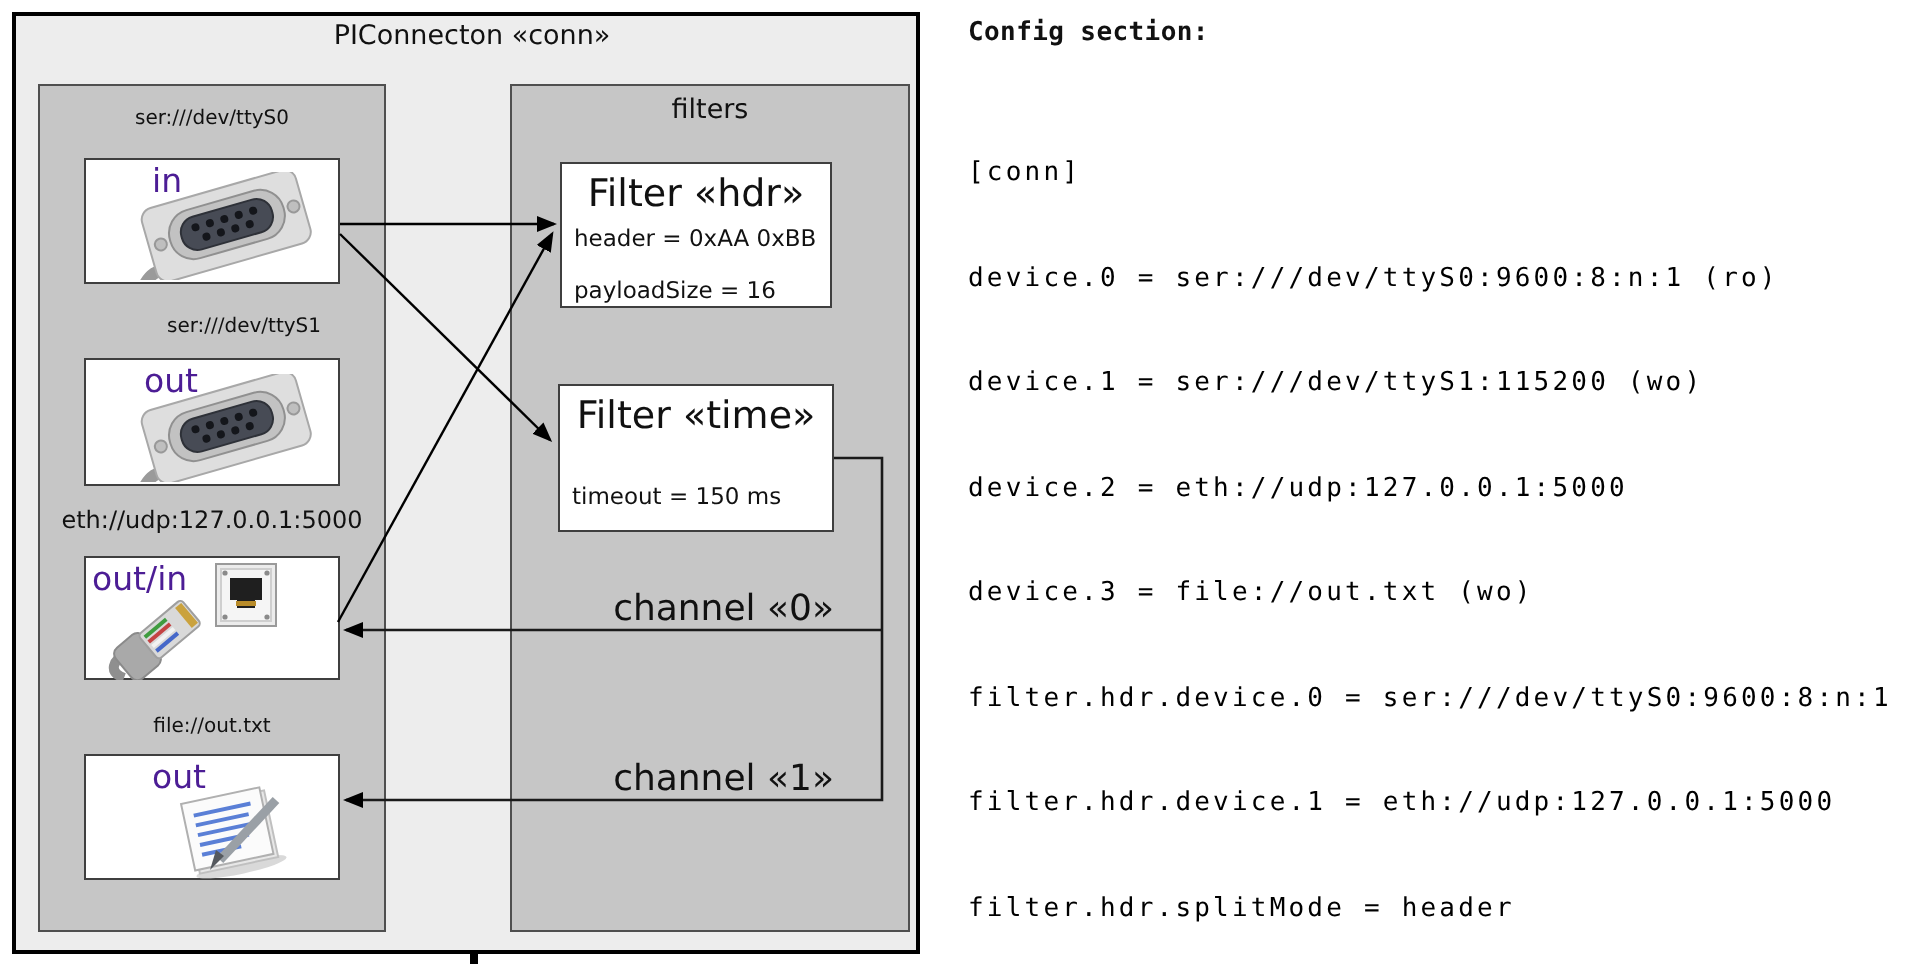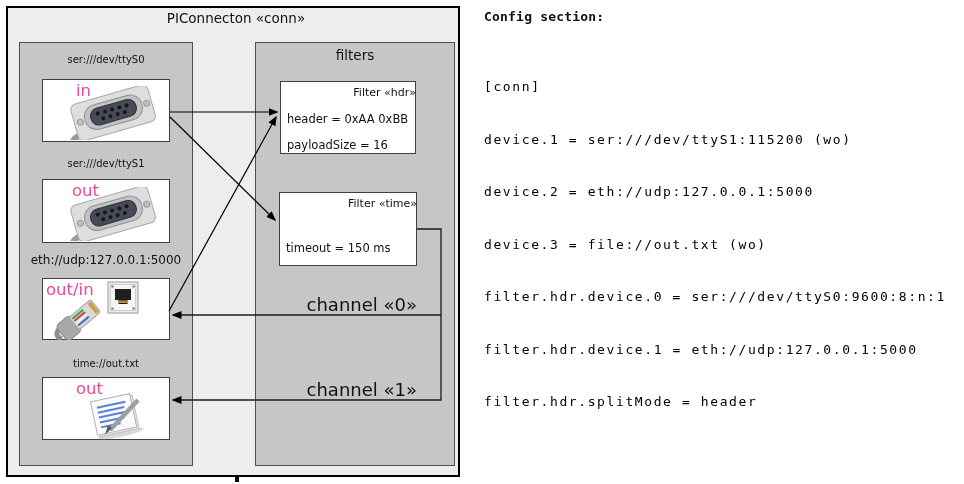--- a/index.html
+++ b/index.html
@@ -11,23 +11,23 @@
   .outer-title { left:6px; top:10px; width:404px; text-align:center;
                  font-size:13.5px;margin-left:28px; }
   .group { box-sizing:border-box; background:#c6c6c6; border:1.5px solid #4f4f4f; }
   .devices-group { left:19px; top:42px; width:174px; height:424px; }
   .filters-group { left:255px; top:42px; width:200px; height:424px; }
   .group-title { font-size:13.5px; text-align:center; }
   .dev-label { left:19px; width:174px; text-align:center; font-size:10px; }
   .dev-label.small { font-size:12px; }
   .white-box { box-sizing:border-box; background:#fff; border:1.5px solid #3f3f3f; }
   .dev-box { left:42px; width:128px; }
-  .dir-label { font-size:16.5px; color:#ec4899; }
+  .dir-label { font-size:16.5px; color:#4c1d95; }
   .filter-box { box-sizing:border-box; background:#fff; border:1.5px solid #3f3f3f; }
-  .filter-title { text-align:right; font-size:11px; }
+  .filter-title { text-align:center; font-size:19px; }
   .filter-prop { font-size:11.5px; line-height:15px; white-space:pre; }
   .channel-label { width:118px; text-align:right; font-size:18px; }
   .overlay { left:0; top:0; pointer-events:none; }
   .config-heading { left:484px; top:9px; font-family:"DejaVu Sans Mono", monospace;
                     font-size:13px; font-weight:bold; letter-spacing:0.2px; }
   .config-lines { left:484px; top:43px; font-family:"DejaVu Sans Mono", monospace;
                   font-size:13px; letter-spacing:1.6px; line-height:17.5px;
                   white-space:pre; color:#000; }
 </style>
 </head>
@@ -58,21 +58,21 @@
       <circle cx="60" cy="24.5" r="2" fill="#14161b"></circle>
         <circle cx="67.5" cy="24.5" r="2" fill="#14161b"></circle>
       <circle cx="75" cy="24.5" r="2" fill="#14161b"></circle>
       <circle cx="49" cy="30.5" r="2" fill="#14161b"></circle>
         <circle cx="56.5" cy="30.5" r="2" fill="#14161b"></circle>
       <circle cx="64" cy="30.5" r="2" fill="#14161b"></circle>
         <circle cx="71.5" cy="30.5" r="2" fill="#14161b"></circle>
     </g>
   </svg>
 
-  <div class="abs dev-label" style="top:158px;">ser:///dev/ttyS1</div>
+  <div class="abs dev-label" style="top:158px;padding-left:16px;">ser:///dev/ttyS1</div>
   <div class="abs white-box dev-box" style="top:179px;height:64px;"></div>
   <div class="abs dir-label" style="left:72px;top:181px;">out</div>
   <svg class="abs" style="left:53px;top:187px;" width="112" height="54" viewBox="0 0 112 54">
     <g transform="rotate(-16 56 27)">
       <path d="M10,48 q7,-9 14,-7" stroke="#9a9a9a" stroke-width="6" fill="none"></path>
       <rect x="20" y="9" width="80" height="38" rx="6" fill="#dedede" stroke="#a8a8a8"></rect>
       <circle cx="26" cy="28" r="3" fill="#bfbfbf" stroke="#999"></circle>
       <circle cx="95" cy="28" r="3" fill="#bfbfbf" stroke="#999"></circle>
       <rect x="31" y="15" width="59" height="25" rx="12" fill="#c2c2c2" stroke="#909090"></rect>
       <rect x="37" y="19" width="47" height="17" rx="8" fill="#474b55" stroke="#2e3138"></rect>
@@ -107,21 +107,21 @@
       <rect x="8" y="12" width="18" height="20" rx="4" fill="#a9a9a9" stroke="#8a8a8a"></rect>
       <rect x="24" y="14" width="28" height="16" rx="2" fill="#d9d9d9" stroke="#9f9f9f"></rect>
       <line x1="26" y1="17" x2="40" y2="17" stroke="#3f9c3f" stroke-width="2"></line>
       <line x1="26" y1="20" x2="40" y2="20" stroke="#c44343" stroke-width="2"></line>
       <line x1="26" y1="23" x2="40" y2="23" stroke="#f2f2f2" stroke-width="2"></line>
       <line x1="26" y1="26" x2="40" y2="26" stroke="#4668c9" stroke-width="2"></line>
       <rect x="47" y="15.5" width="4" height="13" fill="#caa23e"></rect>
     </g>
   </svg>
 
-  <div class="abs dev-label" style="top:358px;">time://out.txt</div>
+  <div class="abs dev-label" style="top:358px;">file://out.txt</div>
   <div class="abs white-box dev-box" style="top:377px;height:63px;"></div>
   <div class="abs dir-label" style="left:76px;top:379px;">out</div>
   <svg class="abs" style="left:86px;top:392px;" width="62" height="48" viewBox="0 0 62 48">
     <g transform="rotate(-12 30 24)">
       <ellipse cx="31" cy="42" rx="23" ry="3.5" fill="#c9c9c9" opacity="0.7"></ellipse>
       <rect x="10" y="7" width="40" height="34" fill="#e7e7e7" stroke="#c0c0c0"></rect>
       <rect x="8" y="5" width="40" height="34" fill="#fbfbfb" stroke="#b0b0b0"></rect>
       <line x1="13" y1="12" x2="42" y2="12" stroke="#5a7fd6" stroke-width="2"></line>
       <line x1="13" y1="17" x2="40" y2="17" stroke="#5a7fd6" stroke-width="2"></line>
       <line x1="13" y1="22" x2="42" y2="22" stroke="#5a7fd6" stroke-width="2"></line>
@@ -154,20 +154,21 @@
     <line x1="170" y1="117" x2="275" y2="220" stroke="#000" stroke-width="1.2" marker-end="url(#arr)"></line>
     <line x1="169" y1="311" x2="276" y2="117" stroke="#000" stroke-width="1.2" marker-end="url(#arr)"></line>
     <path d="M417,229 H441 V400 H173" fill="none" stroke="#1a1a1a" stroke-width="1.3" marker-end="url(#arr)"></path>
     <line x1="441" y1="315" x2="173" y2="315" stroke="#1a1a1a" stroke-width="1.3" marker-end="url(#arr)"></line>
     <rect x="235" y="476" width="4" height="6" fill="#000"></rect>
   </svg>
 
   <div class="abs config-heading">Config section:</div>
   <div class="abs config-lines">
     <div>[conn]</div>
+    <div>device.0 = ser:///dev/ttyS0:9600:8:n:1 (ro)</div>
     <div>device.1 = ser:///dev/ttyS1:115200 (wo)</div>
     <div>device.2 = eth://udp:127.0.0.1:5000</div>
     <div>device.3 = file://out.txt (wo)</div>
     <div>filter.hdr.device.0 = ser:///dev/ttyS0:9600:8:n:1</div>
     <div>filter.hdr.device.1 = eth://udp:127.0.0.1:5000</div>
     <div>filter.hdr.splitMode = header</div>
     
     
     
     

